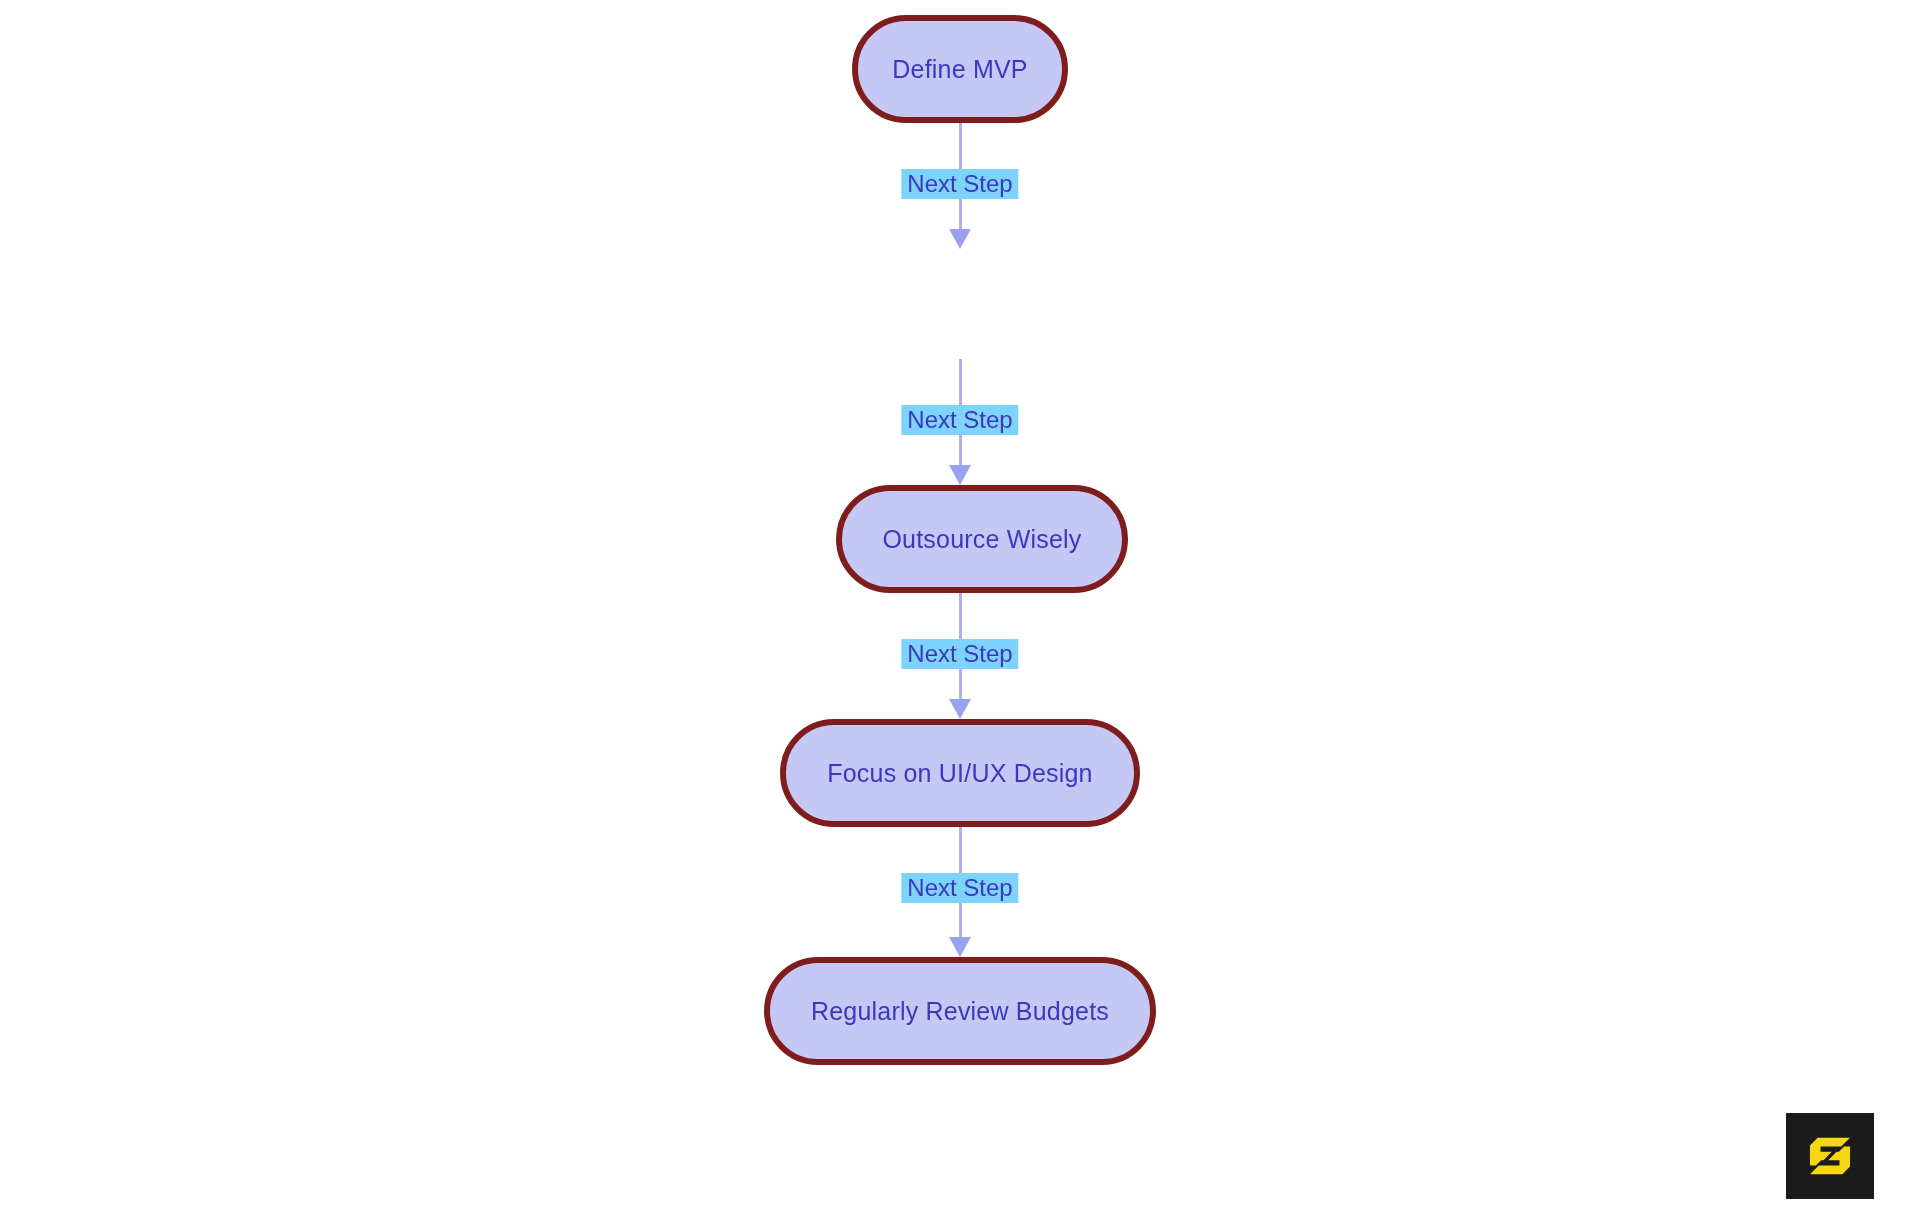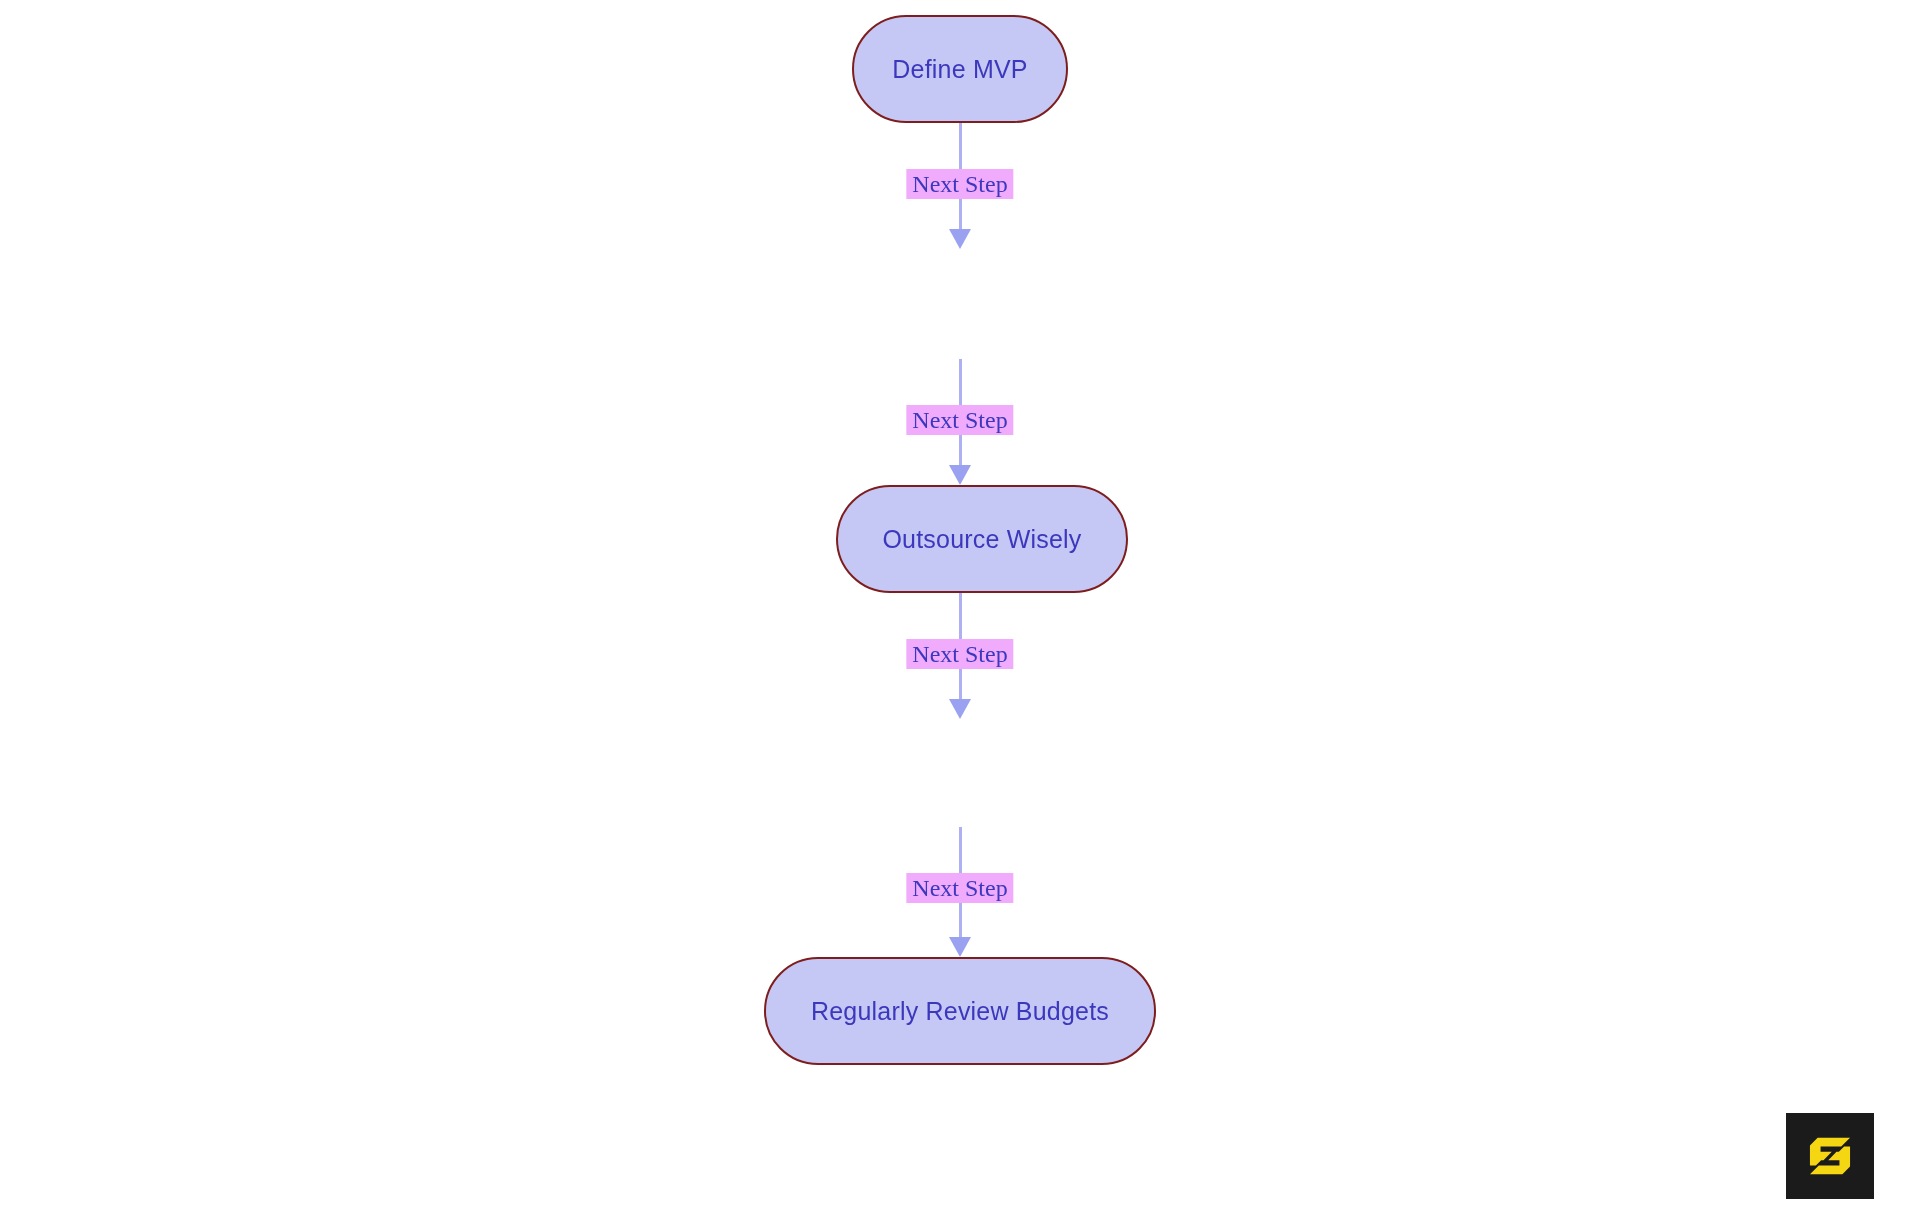--- a/index.html
+++ b/index.html
@@ -14,21 +14,21 @@
     height: 1215px;
     background: #ffffff;
     overflow: hidden;
   }
 
   
   .node {
     position: absolute;
     box-sizing: border-box;
     background: #c5c8f5;
-    border: 2px solid #7f1d1d;
+    border: 6px solid #7f1d1d;
     border-radius: 56px;
     display: flex;
     align-items: center;
     justify-content: center;
   }
   .node span {
     color: #3c38bd;
     font-size: 25px;
     letter-spacing: 0.2px;
     white-space: nowrap;
@@ -68,27 +68,26 @@
     height: 0;
     border-left: 11px solid transparent;
     border-right: 11px solid transparent;
     border-top: 20px solid #9aa1f0;
   }
   .edge-label {
     position: absolute;
     top: 46px;
     left: 50%;
     transform: translateX(-50%);
-    background: #f0abfc;
+    background: #7dd3fc;
     padding: 0 6px;
     color: #3c38bd;
     font-size: 24px;
     line-height: 30px;
     white-space: nowrap;
-    font-family: Liberation Serif, serif;
   }
 
   
   .logo {
     position: absolute;
     left: 1786px;
     top: 1113px;
     width: 88px;
     height: 86px;
     background: #1b1b1b;
@@ -122,20 +121,23 @@
   <div class="node n3">
     <span>Outsource Wisely</span>
   </div>
 
   <div class="edge a3">
     <div class="edge-line"></div>
     <div class="edge-head"></div>
     <div class="edge-label">Next Step</div>
   </div>
 
+  <div class="node n4">
+    <span>Focus on UI/UX Design</span>
+  </div>
 
   <div class="edge a4">
     <div class="edge-line"></div>
     <div class="edge-head"></div>
     <div class="edge-label">Next Step</div>
   </div>
 
   <div class="node n5">
     <span>Regularly Review Budgets</span>
   </div>

